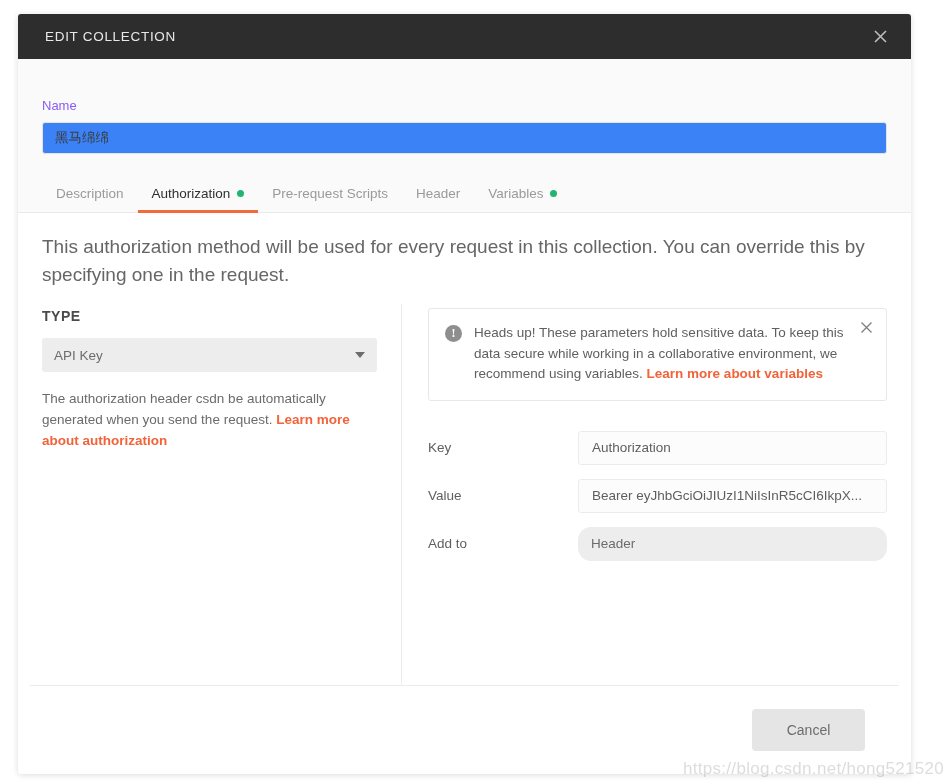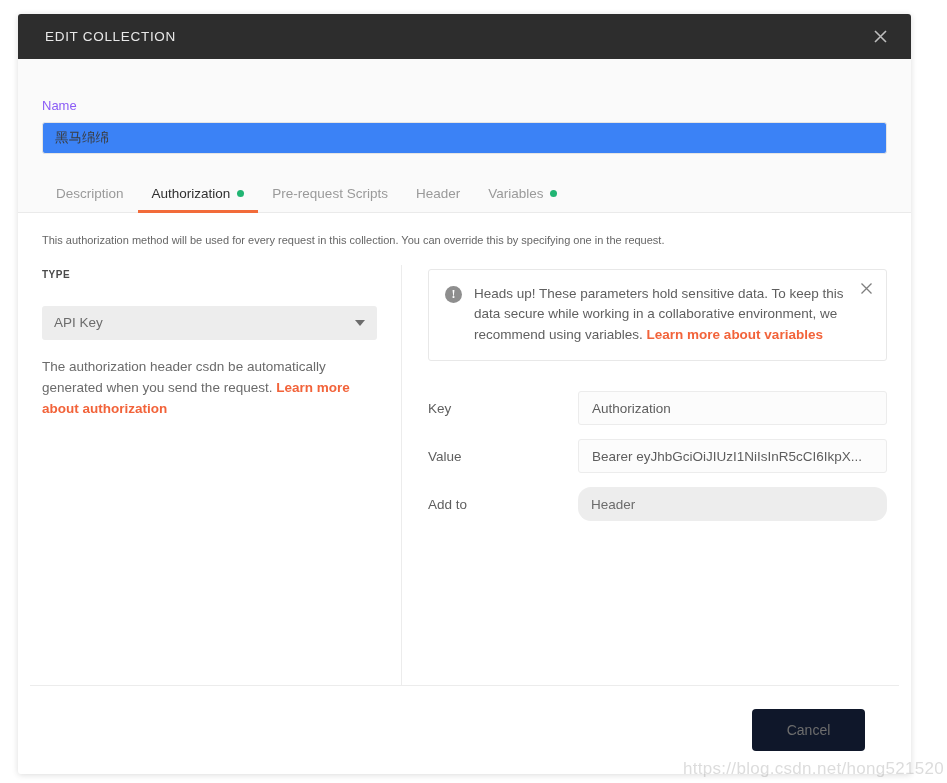--- a/index.html
+++ b/index.html
@@ -119,21 +119,21 @@
   }
 
   
   .modal-body {
     flex: 1;
     position: relative;
     padding: 0 24px;
     overflow: hidden;
   }
   .intro-text {
-    font-size: 11px;
+    font-size: 19px;
     color: #666666;
     padding-top: 20px;
     padding-bottom: 16px;
     line-height: 1.45;
   }
 
   .columns {
     display: flex;
     height: 460px;
   }
@@ -144,25 +144,25 @@
     padding-top: 4px;
     border-right: 1px solid #ececec;
   }
   .col-right {
     flex: 1;
     padding-left: 26px;
     padding-top: 4px;
   }
 
   .type-label {
-    font-size: 10px;
+    font-size: 14px;
     font-weight: bold;
     letter-spacing: 0.5px;
     color: #4a4a4a;
-    margin-bottom: 26px;
+    margin-bottom: 14px;
   }
   .select-box {
     position: relative;
     height: 34px;
     background: #ededed;
     border-radius: 3px;
     display: flex;
     align-items: center;
     padding: 0 12px;
     font-size: 13.5px;
@@ -283,21 +283,21 @@
     height: 42px;
     min-width: 113px;
     border-radius: 4px;
     border: none;
     font-size: 14px;
     font-family: "Liberation Sans", sans-serif;
     cursor: pointer;
     padding: 0 20px;
   }
   .btn-cancel {
-    background: #0f172a;
+    background: #e5e5e5;
     color: #6d6d6d;
   }
   .btn-primary {
     background: #f26b3f;
     color: #ffffff;
   }
 
   
   .watermark {
     position: absolute;

